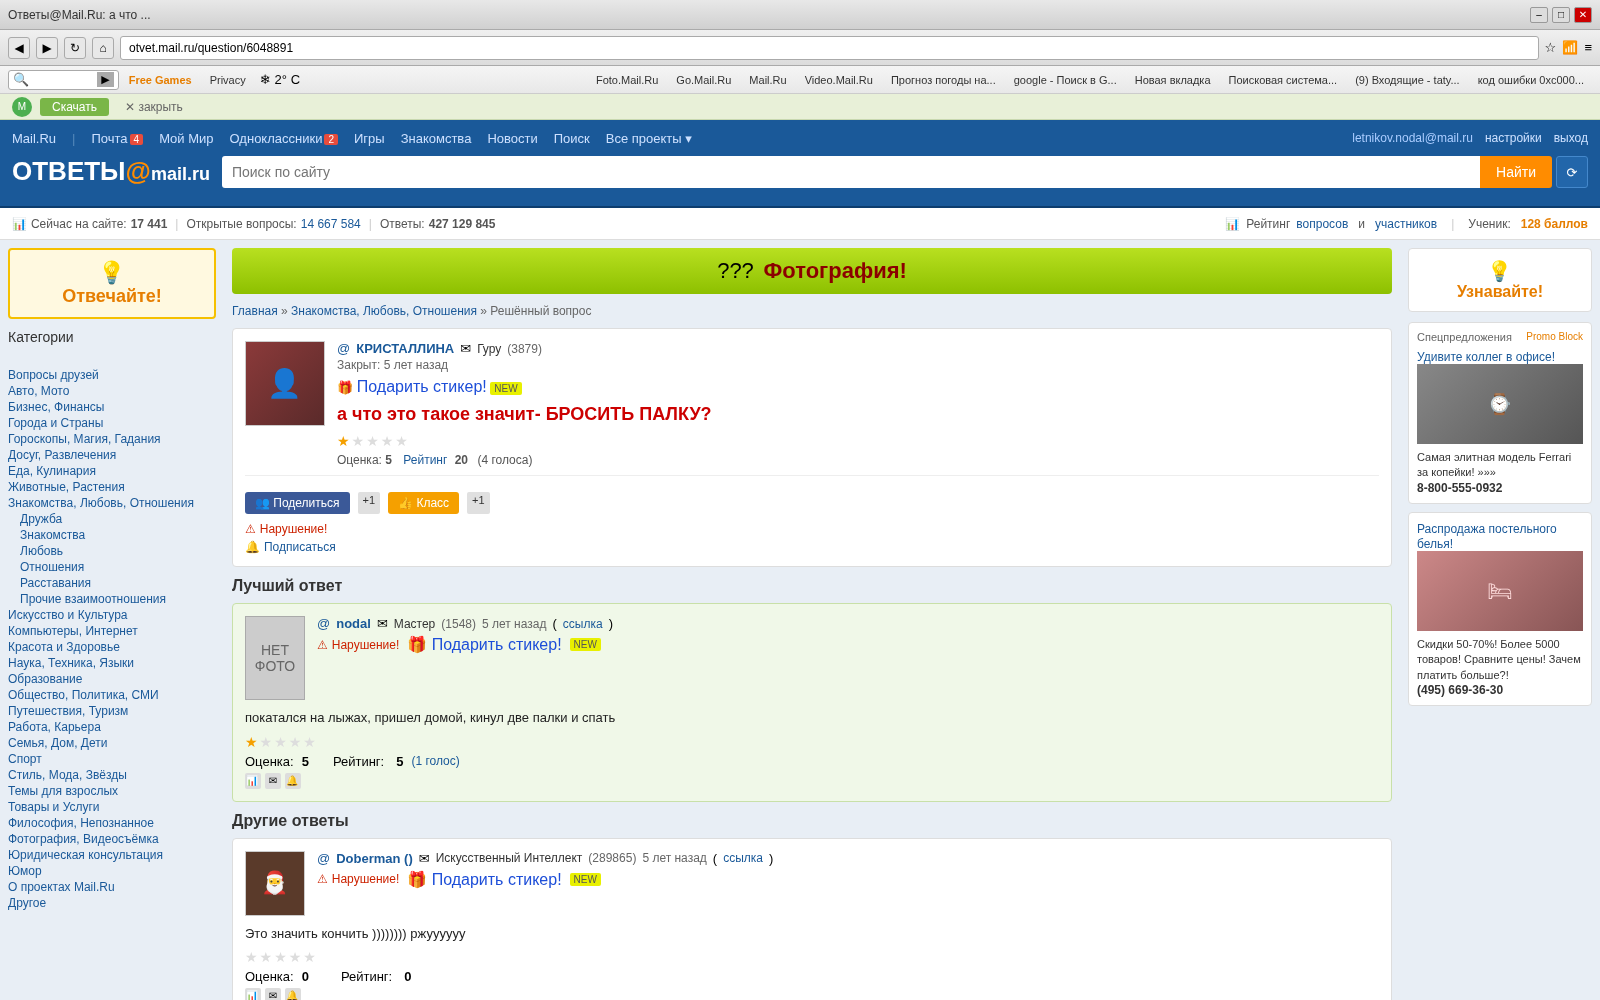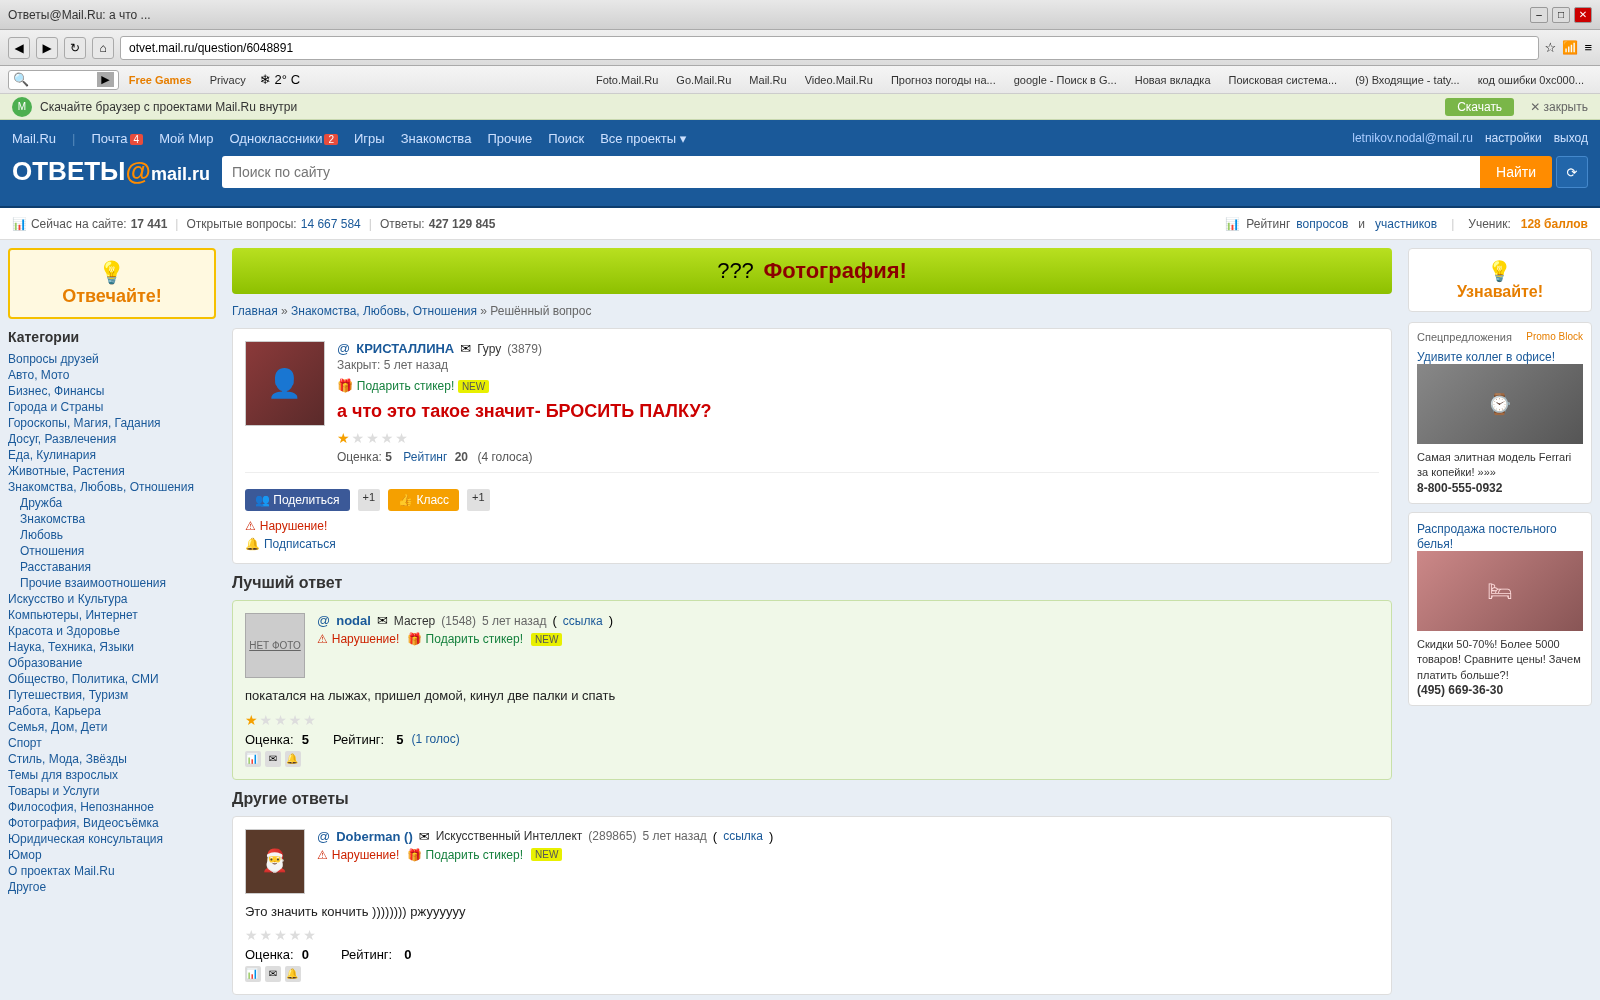--- a/index.html
+++ b/index.html
@@ -123,21 +123,21 @@
     }
     .answer-box {
       background: #fff9e0;
       border: 2px solid #f5c000;
       border-radius: 4px;
       padding: 10px;
       text-align: center;
       margin-bottom: 10px;
     }
     .answer-link { color: #e67e00; font-size: 18px; font-weight: bold; cursor: pointer; }
-    .categories-title { font-size: 14px; font-weight: bold; color: #333; margin-bottom: 6px; }
+    .categories-title { font-size: 14px; font-weight: normal; color: #333; margin-bottom: 22px; }
     .cat-link { display: block; color: #1a5999; font-size: 12px; cursor: pointer; padding: 1px 0; text-decoration: none; }
     .cat-sub { padding-left: 12px; }
 
     
     .main-content { flex: 1; padding: 8px; }
 
     
     .ask-banner {
       background: linear-gradient(to bottom, #b8e020, #8dc000);
       border-radius: 4px;
@@ -160,21 +160,21 @@
       padding: 12px;
       margin-bottom: 10px;
     }
     .question-header { display: flex; gap: 12px; margin-bottom: 8px; }
     .question-meta { flex: 1; }
     .question-user { display: flex; align-items: center; gap: 6px; margin-bottom: 2px; }
     .user-link { color: #1a5999; font-weight: bold; cursor: pointer; font-size: 13px; }
     .user-level { color: #333; font-size: 12px; }
     .user-score { color: #666; font-size: 12px; }
     .question-closed { color: #666; font-size: 12px; margin-bottom: 6px; }
-    .sticker-link { color: #15803d; font-size: 12px; cursor: pointer; }
+    .sticker-link { color: #1d4ed8; font-size: 16px; cursor: pointer; }
     .new-badge { background: #e8f000; color: #555; font-size: 10px; padding: 1px 4px; border-radius: 2px; font-weight: normal; }
     .question-title { font-size: 18px; color: #c00; font-weight: bold; margin: 8px 0; }
     .star-rating { display: flex; gap: 2px; margin: 4px 0; }
     .star { color: #ddd; font-size: 14px; }
     .star.filled { color: #f5a000; }
     .question-stats { font-size: 12px; color: #555; margin-top: 4px; }
     .rating-link { color: #1a5999; cursor: pointer; }
 
     
     .action-buttons { display: flex; gap: 8px; margin: 8px 0; flex-wrap: wrap; }
@@ -218,31 +218,30 @@
     .promo-block { color: #e67e00; font-size: 10px; cursor: pointer; }
     .promo-ad-title { color: #1a5999; font-size: 12px; cursor: pointer; margin-bottom: 6px; }
     .promo-ad-image { width: 100%; height: 80px; background: #888; margin-bottom: 6px; display: flex; align-items: center; justify-content: center; overflow: hidden; }
     .promo-ad-desc { font-size: 11px; color: #333; line-height: 1.4; }
     .promo-phone { color: #333; font-size: 12px; font-weight: bold; }
 
     .question-actions { display: flex; flex-direction: column; gap: 4px; margin-top: 4px; }
 
     .answer-avatar-placeholder {
       width: 60px;
-      height: 65px;
+      height: 84px;
       background: #ccc;
       display: flex;
       align-items: center;
       justify-content: center;
       color: #666;
-      font-size: 10px;
+      font-size: 14px;
       text-align: center;
       flex-shrink: 0;
       border: 1px solid #aaa;
-      text-decoration: underline;
     }
 
     .answer-icon-row { display: flex; gap: 4px; margin-top: 4px; }
     .icon-action { display: inline-block; width: 16px; height: 16px; background: #ddd; border-radius: 2px; text-align: center; line-height: 16px; font-size: 10px; cursor: pointer; }
   </style>
 </head>
 <body>
 
 <div class="browser-titlebar">
   <span class="browser-title">Ответы@Mail.Ru: а что ...</span>
@@ -286,34 +285,33 @@
   <span class="bookmark-item">Прогноз погоды на...</span>
   <span class="bookmark-item">google - Поиск в G...</span>
   <span class="bookmark-item">Новая вкладка</span>
   <span class="bookmark-item">Поисковая система...</span>
   <span class="bookmark-item">(9) Входящие - taty...</span>
   <span class="bookmark-item">код ошибки 0xc000...</span>
 </div>
 
 <div class="notification-bar">
   <div class="notif-logo">M</div>
-  <span class="notif-text">Скачайте браузер с проектами Mail.Ru внутри</span>
   <button class="notif-btn">Скачать</button>
   <span class="notif-close">✕ закрыть</span>
 </div>
 
 <div class="site-header">
   <a class="site-nav-item">Mail.Ru</a>
   <span class="site-nav-separator">|</span>
   <a class="site-nav-item">Почта<span class="site-nav-badge">4</span></a>
   <a class="site-nav-item">Мой Мир</a>
   <a class="site-nav-item">Одноклассники<span class="site-nav-badge">2</span></a>
   <a class="site-nav-item">Игры</a>
   <a class="site-nav-item">Знакомства</a>
-  <a class="site-nav-item">Прочие</a>
+  <a class="site-nav-item">Новости</a>
   <a class="site-nav-item">Поиск</a>
   <a class="site-nav-item">Все проекты ▾</a>
   <div class="site-header-right">
     <span class="user-name">letnikov.nodal@mail.ru</span>
     <span class="header-link">настройки</span>
     <span class="header-link">выход</span>
   </div>
 </div>
 
 <div class="logo-bar">

